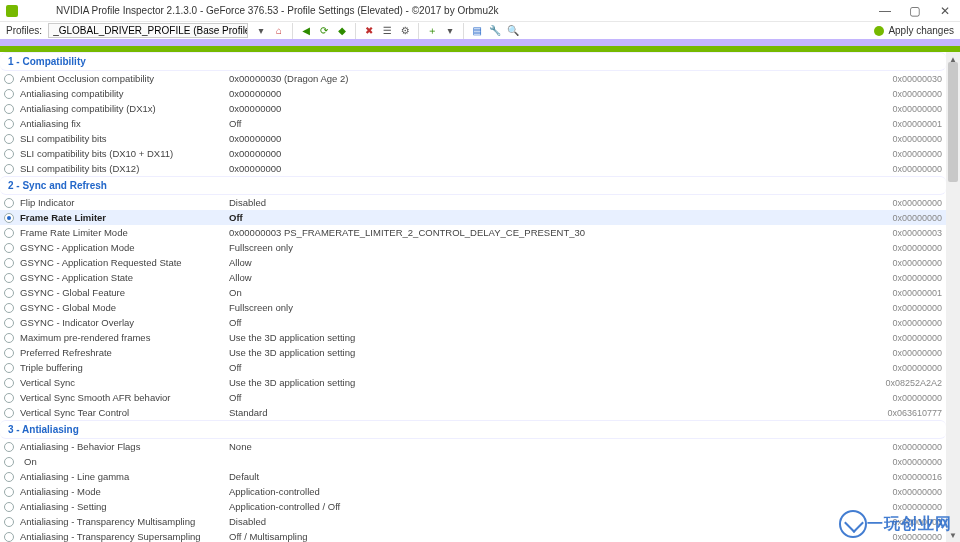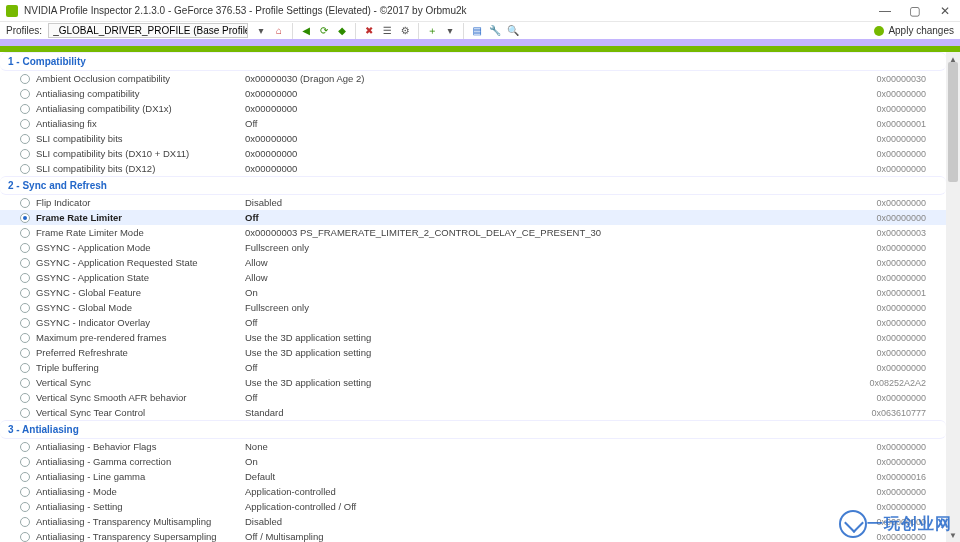--- a/index.html
+++ b/index.html
@@ -1,19 +1,19 @@
 <!DOCTYPE html>
 <html><head>
 <meta charset="utf-8">
 <style>
   * { box-sizing: border-box; margin: 0; padding: 0; }
   html, body { width: 960px; height: 542px; overflow: hidden; font-family: "Segoe UI", Tahoma, sans-serif; background: #fff; }
   .titlebar { display: flex; align-items: center; height: 22px; background: #fff; border-bottom: 1px solid #e8e8e8; font-size: 10px; padding-left: 6px; }
   .titlebar .nv { width: 12px; height: 12px; background: #76b900; border-radius: 2px; margin-right: 6px; flex: 0 0 auto; }
-  .titlebar .title { flex: 1 1 auto; color: #333; white-space: nowrap; overflow: hidden; }
+  .titlebar .title { flex: 1 1 auto; color: #333; white-space: nowrap; overflow: hidden; margin-left: 32px; }
   .winbtns { display: flex; height: 100%; }
   .winbtn { width: 30px; display: flex; align-items: center; justify-content: center; font-size: 12px; color: #555; cursor: default; }
   .toolbar { display: flex; align-items: center; height: 24px; padding: 0 6px; gap: 6px; border-bottom: 7px solid #c4b5fd; }
   .toolbar .label { font-size: 10px; color: #333; }
   .toolbar .profile { flex: 0 0 auto; font-size: 10px; padding: 1px 4px; border: 1px solid #ccc; background: #fafafa; width: 200px; white-space: nowrap; overflow: hidden; }
   .ticons { display: flex; align-items: center; gap: 4px; }
   .ticon { width: 14px; height: 14px; display: inline-flex; align-items: center; justify-content: center; font-size: 10px; line-height: 1; color: #555; cursor: default; }
   .ticon.green { color: #2e8b00; }
   .ticon.red { color: #c03030; }
   .ticon.blue { color: #2367c9; }
@@ -23,21 +23,21 @@
   .apply .dot { width: 10px; height: 10px; border-radius: 50%; background: #76b900; }
   .greenbar { height: 6px; background: #76b900; }
   .content { position: relative; height: calc(542px - 22px - 24px - 6px); overflow: hidden; }
   .scroller { position: absolute; inset: 0 14px 0 0; overflow: hidden; }
   .scrollbar { position: absolute; right: 0; top: 0; bottom: 0; width: 14px; background: #f0f0f0; }
   .scrollbar .thumb { position: absolute; left: 2px; right: 2px; top: 10px; height: 120px; background: #c8c8c8; border-radius: 2px; }
   .scrollbar .arrow { position: absolute; left: 0; right: 0; height: 14px; display: flex; align-items: center; justify-content: center; font-size: 8px; color: #666; }
   .scrollbar .arrow.up { top: 0; }
   .scrollbar .arrow.down { bottom: 0; }
   .section-h { background: #fff; padding: 3px 8px; font-size: 10px; color: #2367c9; border-top: 1px solid #eef; border-bottom: 1px solid #eef; font-weight: 600; border-radius: 6px; }
-  .row { display: flex; align-items: center; height: 15px; font-size: 9.5px; color: #444; padding: 0 20px; }
+  .row { display: flex; align-items: center; height: 15px; font-size: 9.5px; color: #444; padding: 0 4px; }
   .row .radio { width: 10px; height: 10px; border: 1px solid #9aa; border-radius: 50%; margin-right: 6px; flex: 0 0 auto; background: #fff; position: relative; }
   .row .radio.on::after { content:""; position:absolute; left:2px; top:2px; width:4px; height:4px; background:#2367c9; border-radius:50%; }
   .row .name { flex: 0 0 205px; white-space: nowrap; overflow: hidden; text-overflow: ellipsis; }
   .row .val { flex: 1 1 auto; white-space: nowrap; overflow: hidden; text-overflow: ellipsis; padding-left: 4px; }
   .row .id { flex: 0 0 80px; text-align: right; color: #888; font-size: 9px; white-space: nowrap; }
   .row.selected { background: #e8f0ff; }
   .row.selected .name, .row.selected .val { font-weight: 600; color: #222; }
   .watermark { position: absolute; right: 8px; bottom: 4px; display: flex; align-items: center; opacity: .85; }
   .watermark .logo { width: 28px; height: 28px; border: 2px solid #2367c9; border-radius: 50%; position: relative; }
   .watermark .logo::before { content:""; position:absolute; left:6px; top:4px; width:12px; height:12px; border:2px solid #2367c9; border-top:none; border-left:none; transform: rotate(45deg); }
@@ -225,21 +225,20 @@
       </div>
       <div class="section-h">3 - Antialiasing</div>
       <div class="row">
         <span class="radio"></span>
         <span class="name">Antialiasing - Behavior Flags</span>
         <span class="val">None</span>
         <span class="id">0x00000000</span>
       </div>
       <div class="row">
         <span class="radio"></span>
-        <span class="name">Antialiasing - Gamma correction</span>
         <span class="val">On</span>
         <span class="id">0x00000000</span>
       </div>
       <div class="row">
         <span class="radio"></span>
         <span class="name">Antialiasing - Line gamma</span>
         <span class="val">Default</span>
         <span class="id">0x00000016</span>
       </div>
       <div class="row">

